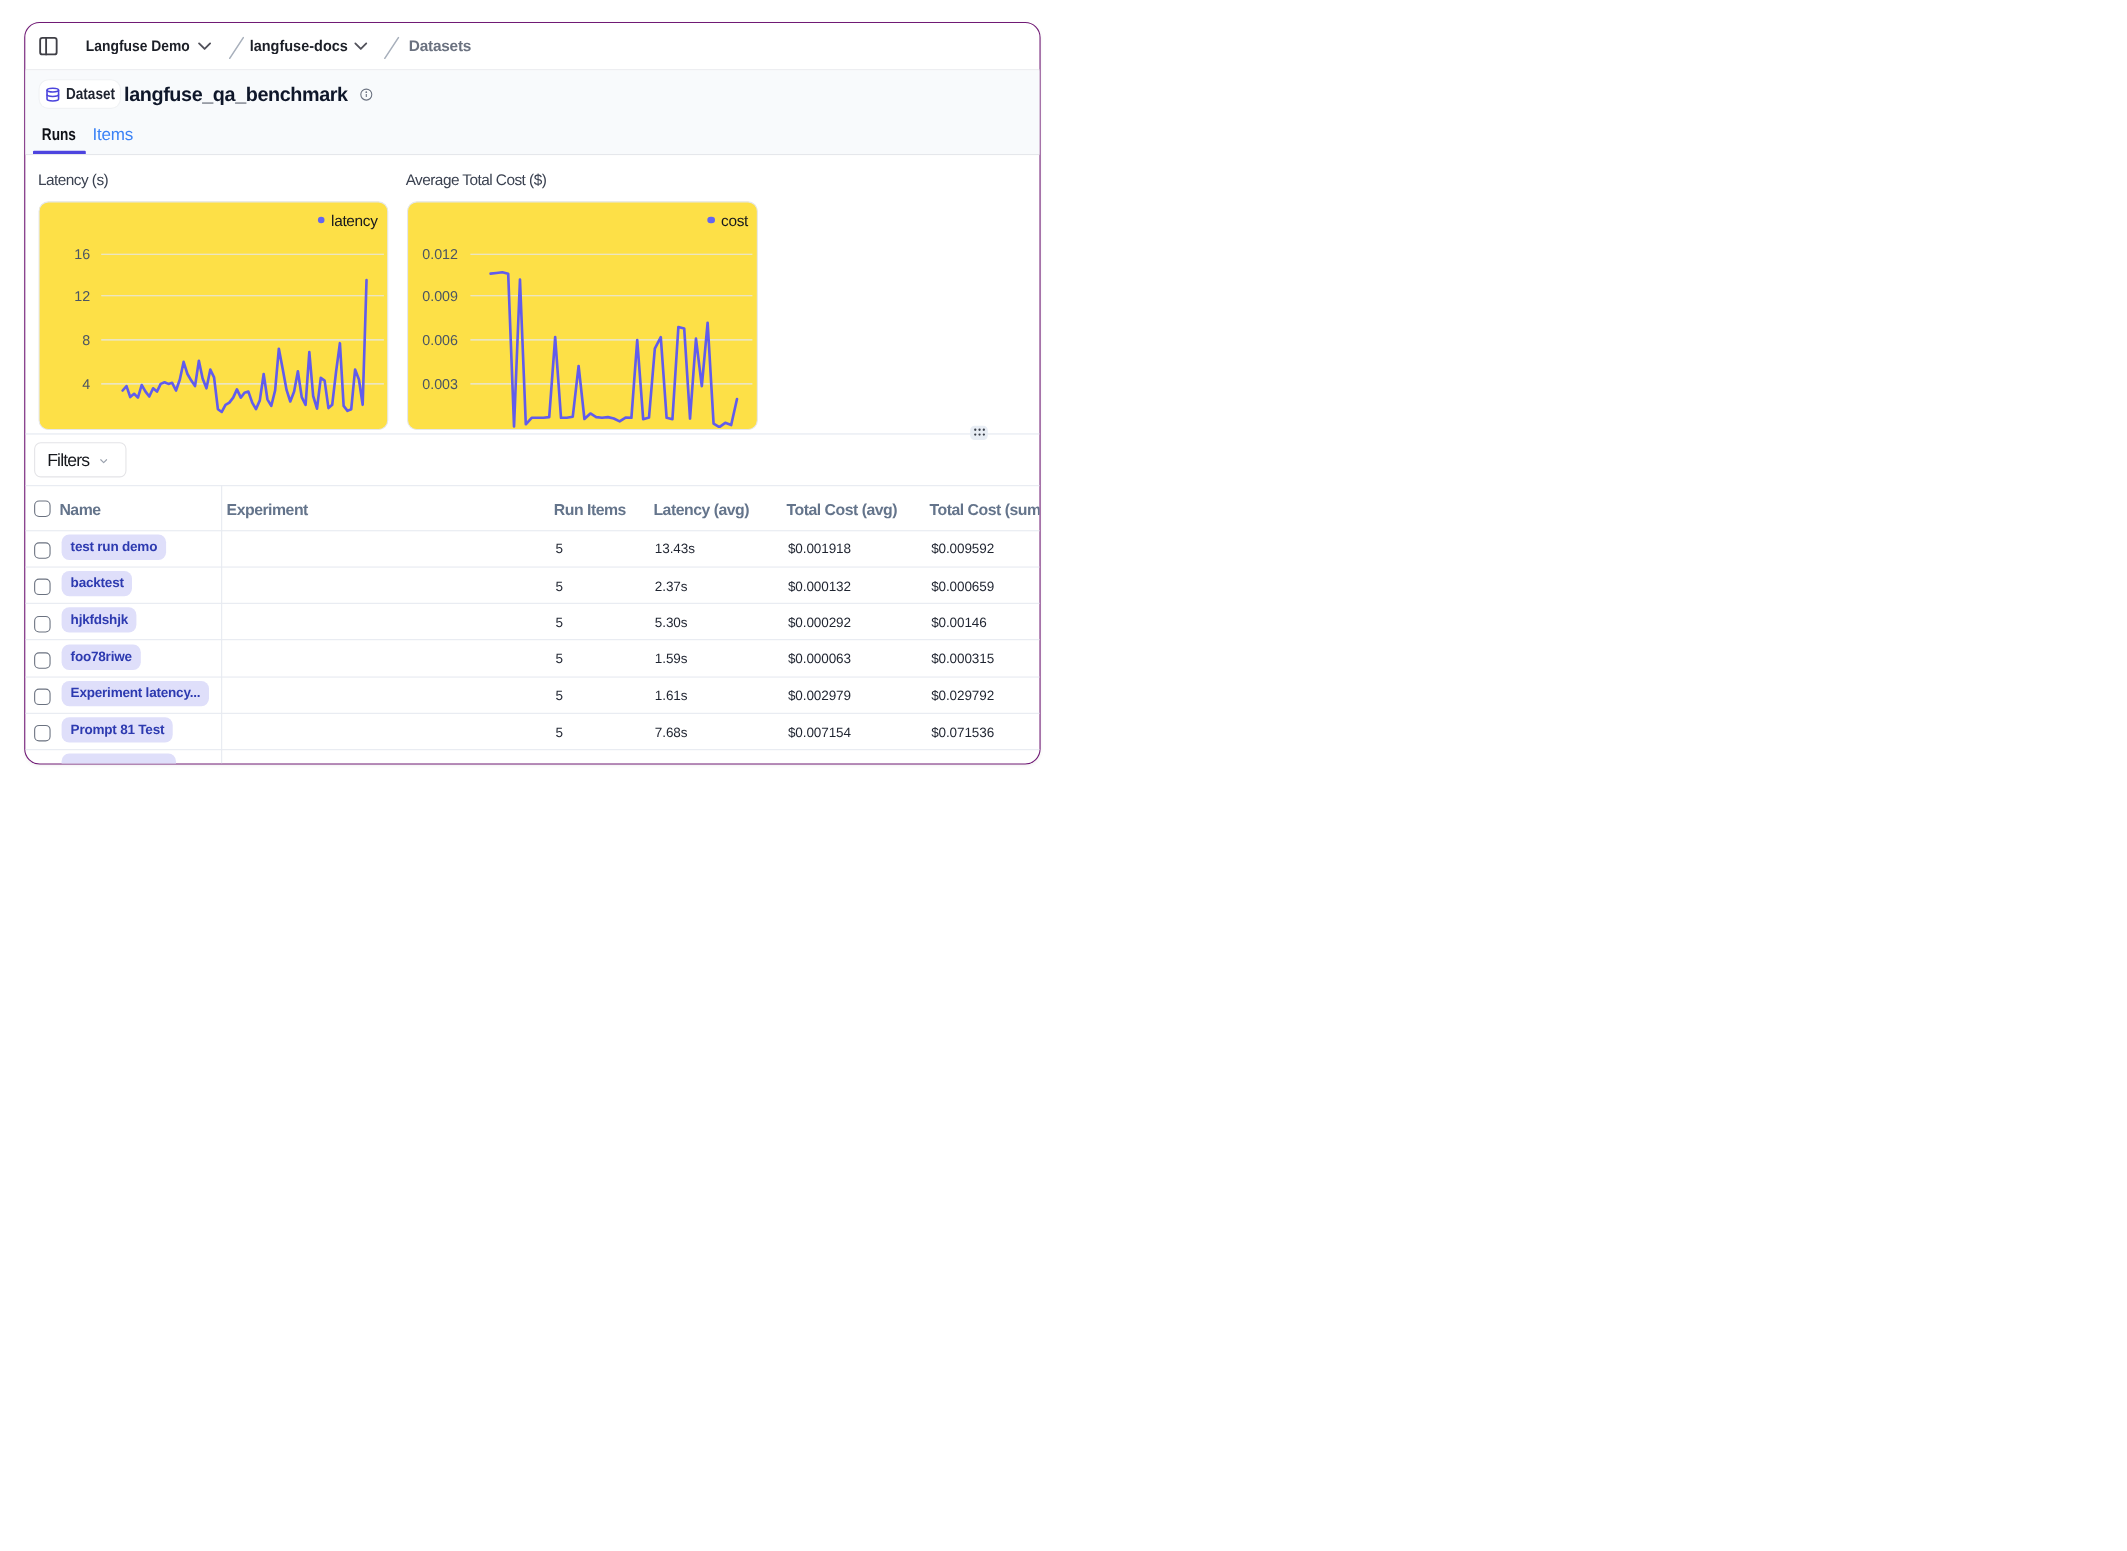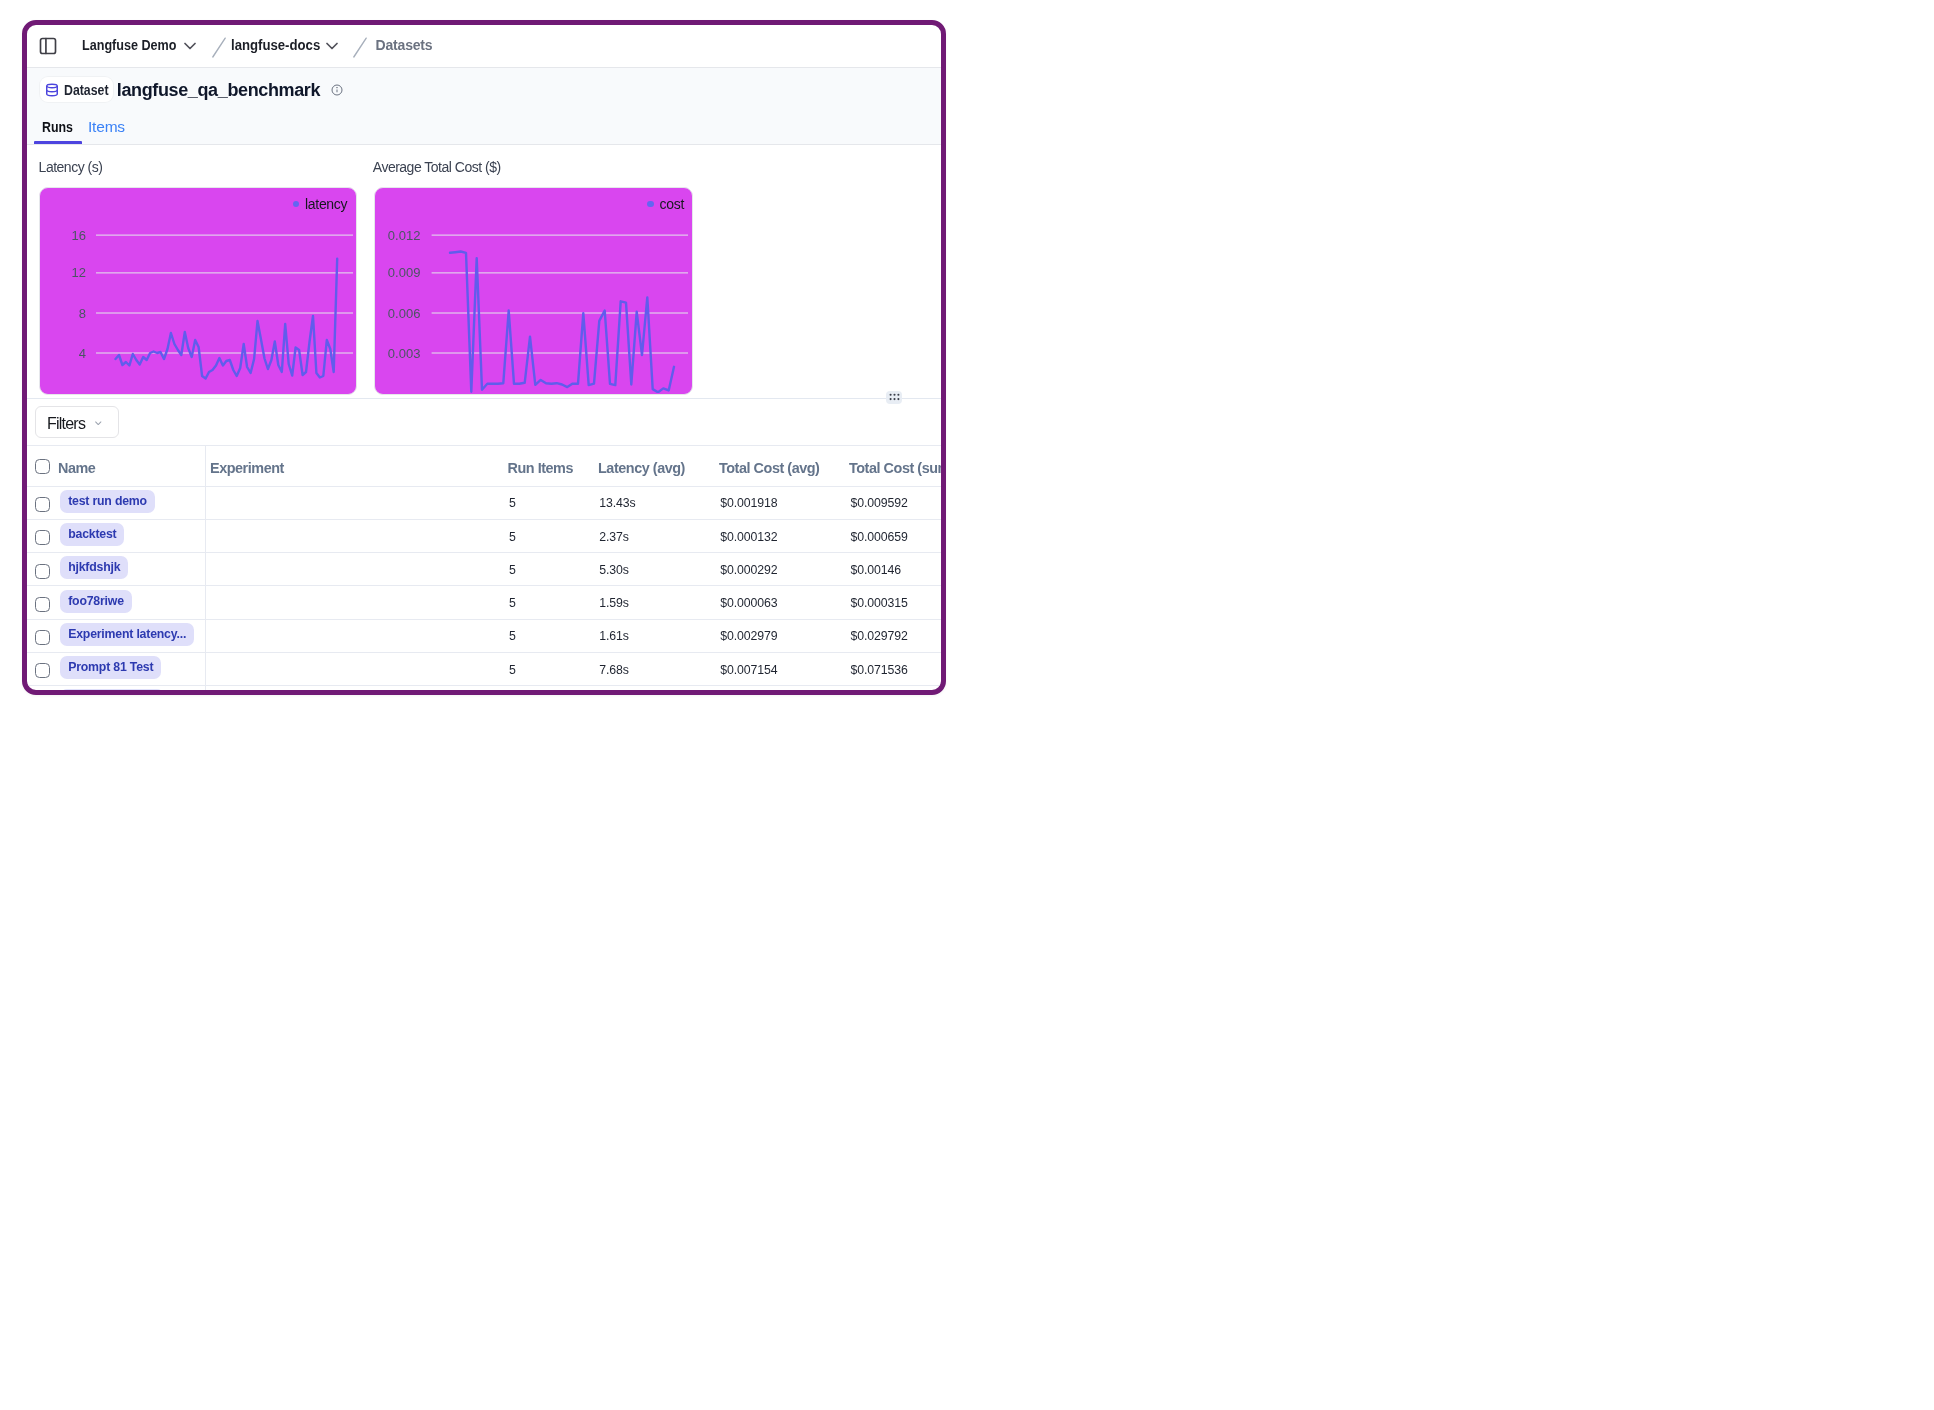--- a/index.html
+++ b/index.html
@@ -1,27 +1,27 @@
 <!DOCTYPE html>
 <html><head><meta charset="utf-8"><style>
 *{margin:0;padding:0;box-sizing:border-box}
 html,body{width:967px;height:705px;background:#fff;font-family:"Liberation Sans",sans-serif;overflow:hidden}
 .card{position:absolute;left:22px;top:20px;width:924px;height:675px;background:#fff;
-  border:5px solid #701a75;border-radius:14px;overflow:hidden;box-shadow:0 1px 3px rgba(0,0,0,.05)}
+  border:1px solid #701a75;border-radius:14px;overflow:hidden;box-shadow:0 1px 3px rgba(0,0,0,.05)}
 .abs{position:absolute}
 .hline{position:absolute;left:0;width:924px;height:1px;background:#e7eaf1}
 .crumb{position:absolute;top:11.5px;font-size:14px;font-weight:700;color:#1c1f27;white-space:nowrap;
   transform:scaleX(0.90);transform-origin:left top}
 .band{position:absolute;left:0;top:42.5px;width:924px;height:76.6px;background:#f8fafc}
 .dpill{position:absolute;left:12.8px;top:52.3px;width:73.3px;height:24.4px;background:#fff;border-radius:8px;
   box-shadow:0 0 0 1px rgba(0,0,0,.03)}
 .title{position:absolute;left:89.8px;top:54.6px;font-size:18px;font-weight:700;letter-spacing:-0.37px;color:#0f172a}
 .tab{position:absolute;top:93.4px;font-size:15.5px;font-weight:700;color:#0f1117;transform:scaleX(0.80);transform-origin:left top}
 .ctitle{position:absolute;top:133.5px;font-size:14px;font-weight:400;letter-spacing:-0.5px;color:#3b4251}
-.ccard{position:absolute;top:161.5px;height:208px;background:#d946ef;border:1px solid #e5e7eb;border-radius:9px}
+.ccard{position:absolute;top:161.5px;height:208px;background:#fde047;border:1px solid #e5e7eb;border-radius:9px}
 .legend{position:absolute;top:8.8px;font-size:14px;color:#16181d;letter-spacing:-0.3px}
 .ldot{position:absolute;top:13.3px;width:6.6px;height:6.6px;border-radius:50%;background:#6366f1}
 .fbtn{position:absolute;left:8.4px;top:380.8px;width:83.5px;height:32.3px;border:1px solid #e4e4e7;border-radius:6px;background:#fff}
 .cb{position:absolute;width:15px;height:15px;border:1.3px solid #6b7280;border-radius:4.5px;background:#fff}
 .th{position:absolute;top:435px;font-size:14.4px;font-weight:700;letter-spacing:-0.45px;color:#64748b;white-space:nowrap}
 .cell{position:absolute;font-size:12.3px;color:#1f2430;letter-spacing:-0.1px}
 .pill{position:absolute;height:23px;line-height:23px;padding:0 8px;background:#dfdffa;border-radius:7px;
   font-size:12.3px;font-weight:700;color:#2d3ab0;letter-spacing:-0.2px;white-space:nowrap}
 .vline{position:absolute;left:178.3px;top:420px;width:1px;height:253px;background:#e7eaf1}
 svg{display:block}

